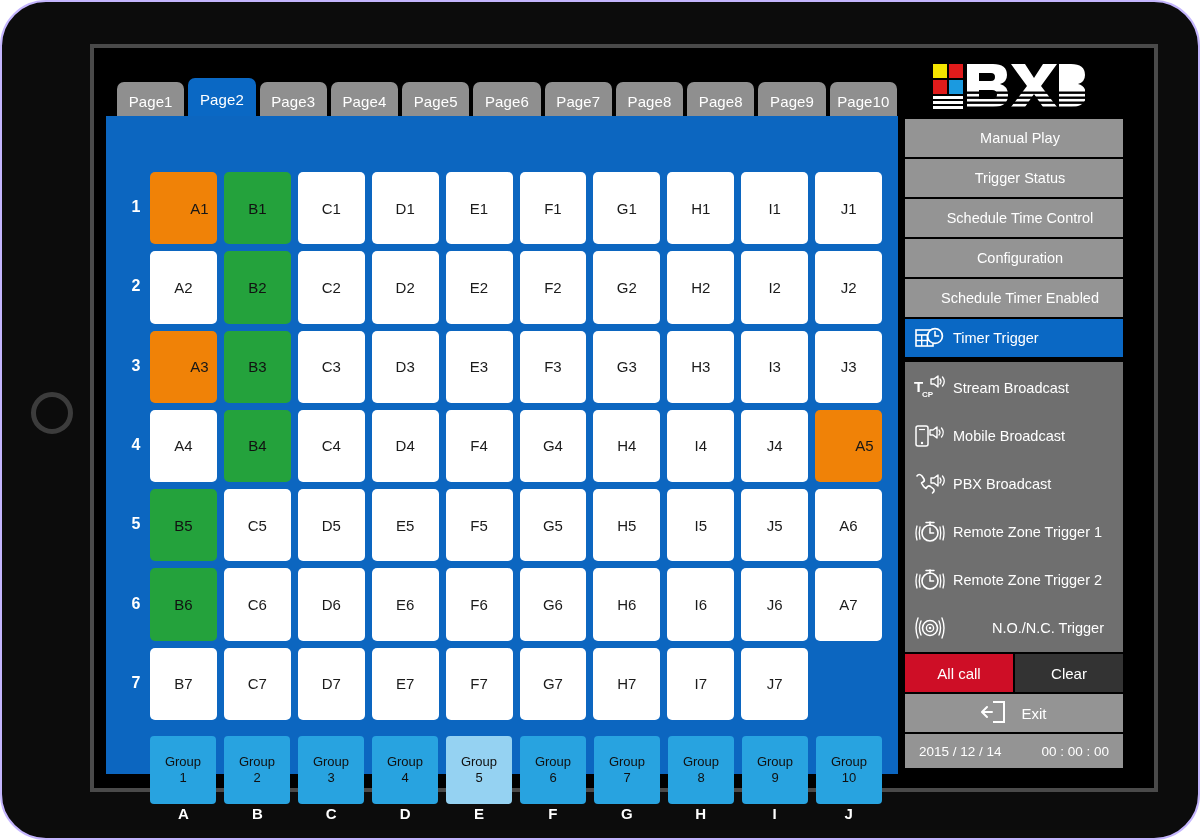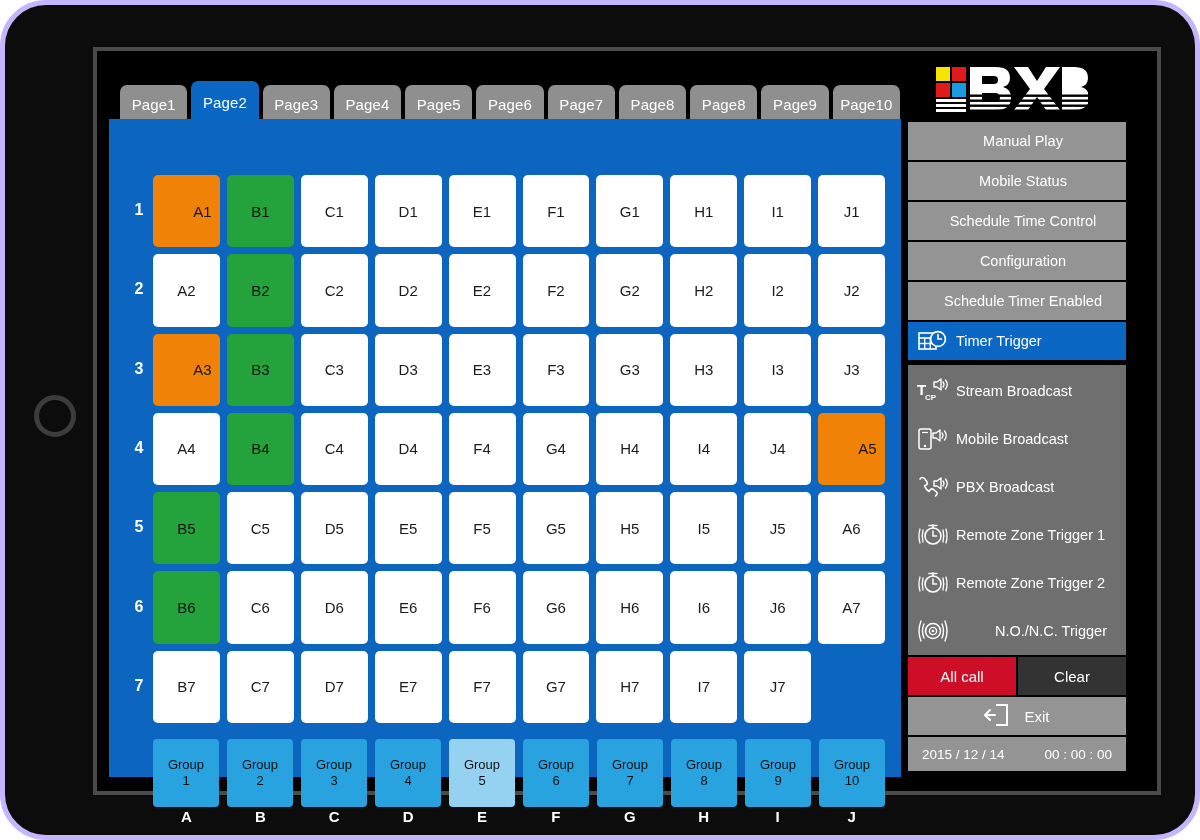--- a/index.html
+++ b/index.html
@@ -7,21 +7,21 @@
     width:1200px;height:840px;overflow:hidden;
     font-family:"Liberation Sans","DejaVu Sans",sans-serif;
     -webkit-font-smoothing:antialiased;
   }
 
   
   #tablet-device{
     position:absolute;left:0;top:0;width:1200px;height:840px;
     box-sizing:border-box;
     background:#0c0c0c;
-    border:5px solid #c4b5fd;
+    border:2px solid #c4b5fd;
     border-radius:46px;
   }
   #tablet-screen-bezel{
     position:absolute;left:88px;top:42px;width:1068px;height:748px;
     box-sizing:border-box;
     border:4px solid #4a4a4a;
     background:#000;
   }
   #home-button{
     position:absolute;left:29px;top:390px;width:42px;height:42px;
@@ -502,21 +502,21 @@
       </div>
   </div>
 
   <div id="control-panel">
     <div id="section-triggers"></div>
     <div id="menu-top">
         <div class="menu-btn plain" style="top: 3px; height: 38px;">
           <span>Manual Play</span>
         </div>
         <div class="menu-btn plain" style="top: 43px; height: 38px;">
-          <span>Mobile Status</span>
+          <span>Trigger Status</span>
         </div>
         <div class="menu-btn plain" style="top: 83px; height: 38px;">
           <span>Schedule Time Control</span>
         </div>
         <div class="menu-btn plain" style="top: 123px; height: 38px;">
           <span>Configuration</span>
         </div>
         <div class="menu-btn plain" style="top: 163px; height: 38px;">
           <span>Schedule Timer Enabled</span>
         </div>

